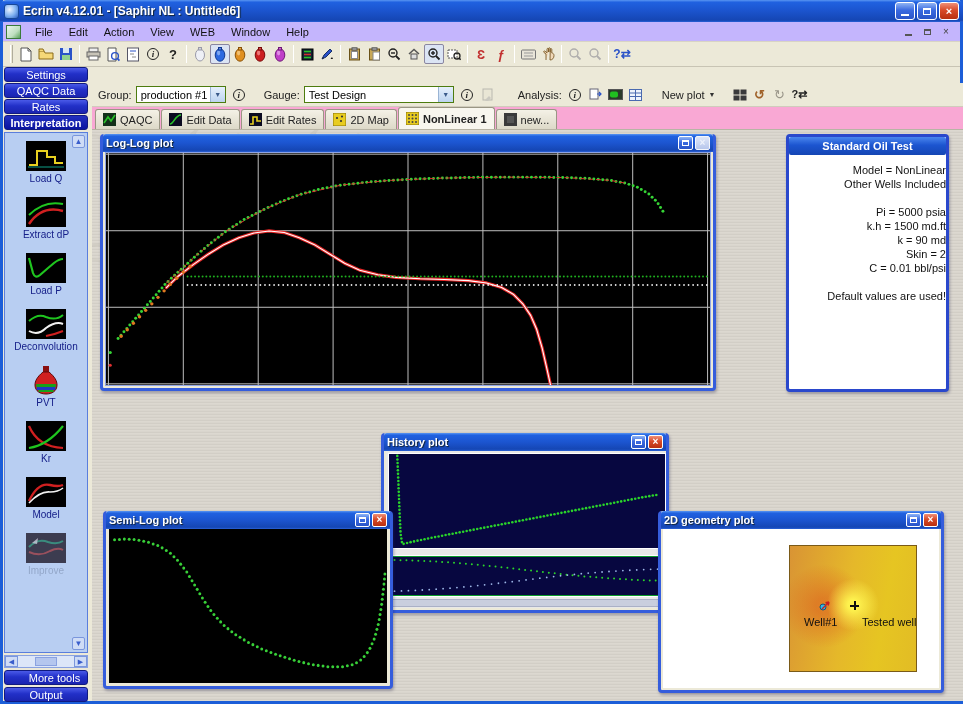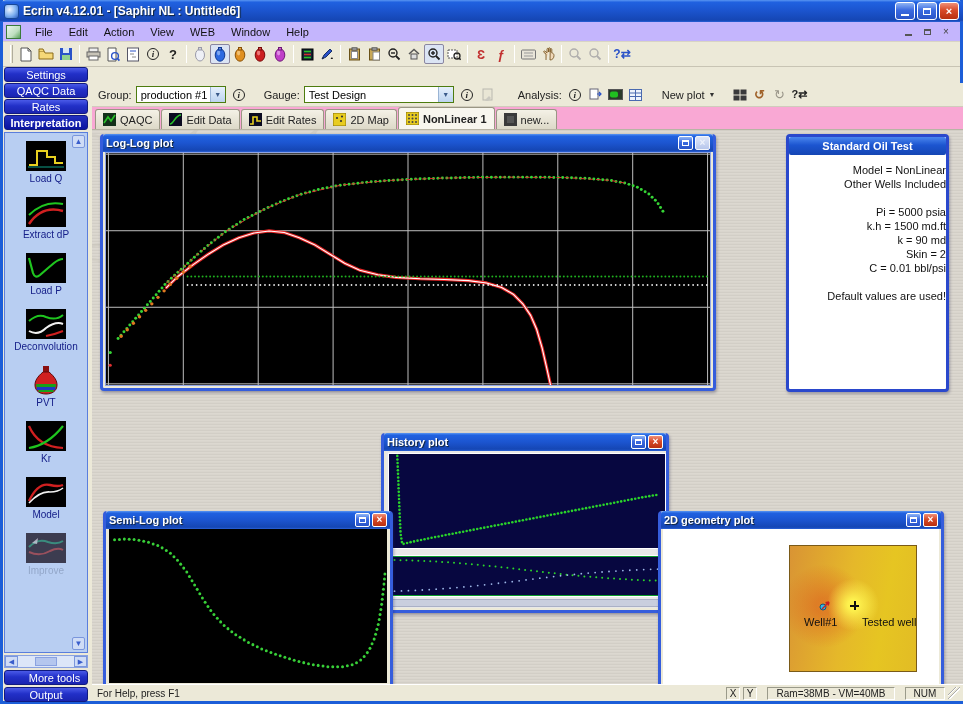--- a/index.html
+++ b/index.html
@@ -1492,24 +1492,14 @@
               </svg>
             </span>
             <span class="tested-cross"></span>
             <span class="geo-label lbl-well1">Well#1</span>
             <span class="geo-label lbl-tested">Tested well</span>
           </div>
         </div>
       </div>
     </div>
 
-    <div class="statusbar">
-      <span class="sb-help">For Help, press F1</span>
-      <span class="sb-box sb-xy">X</span>
-      <span class="sb-box sb-xy">Y</span>
-      <span style="width:4px"></span>
-      <span class="sb-box sb-ram">Ram=38MB - VM=40MB</span>
-      <span style="width:4px"></span>
-      <span class="sb-box sb-num">NUM</span>
-      <span class="sb-grip"></span>
-    </div>
   </div>
 </div>
 
 </body></html>

